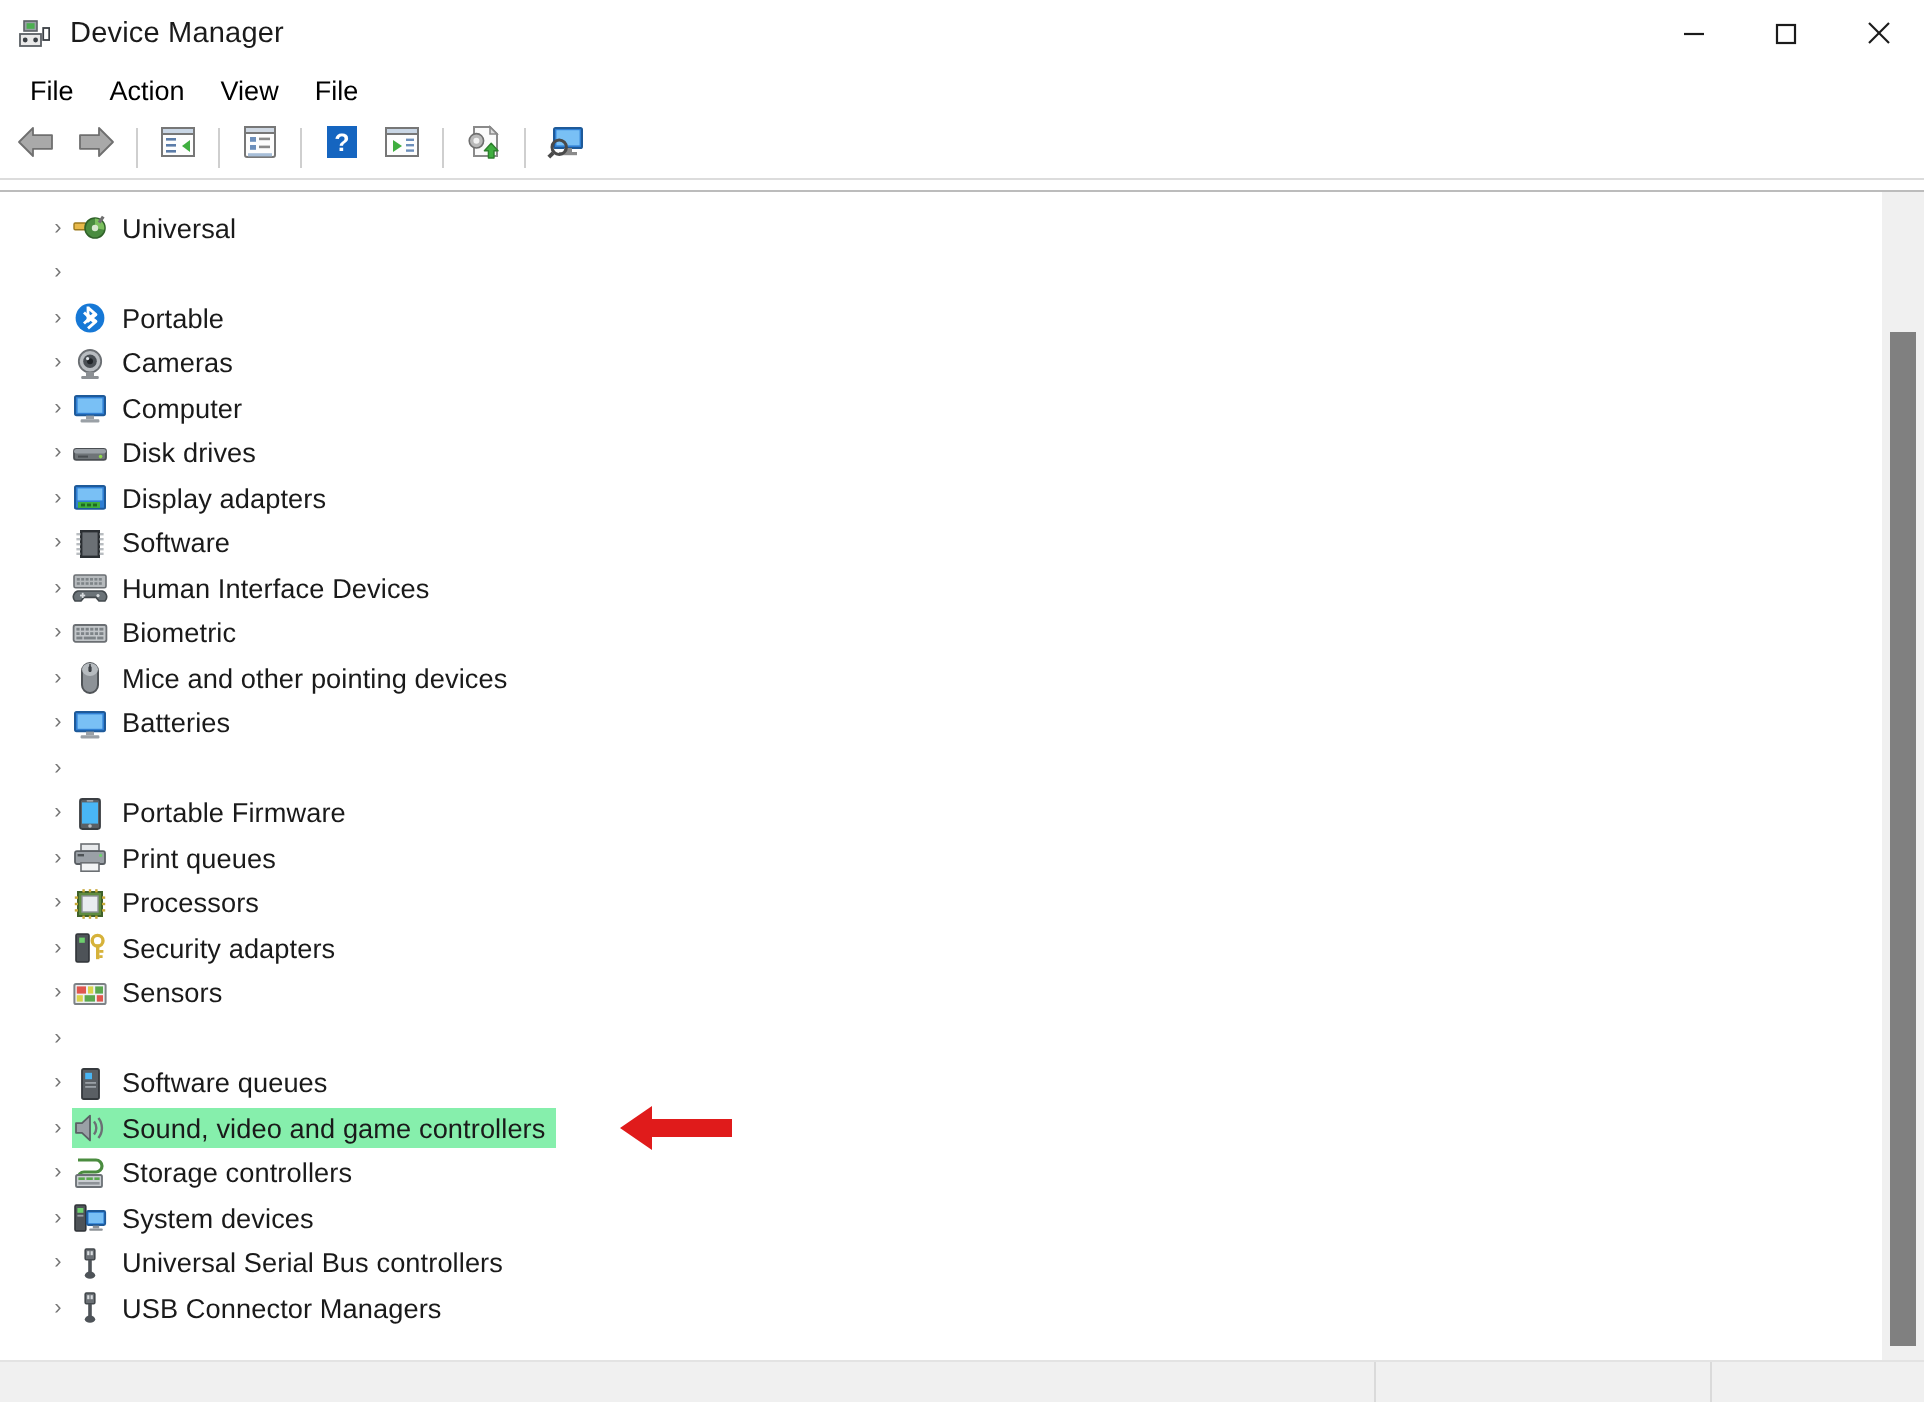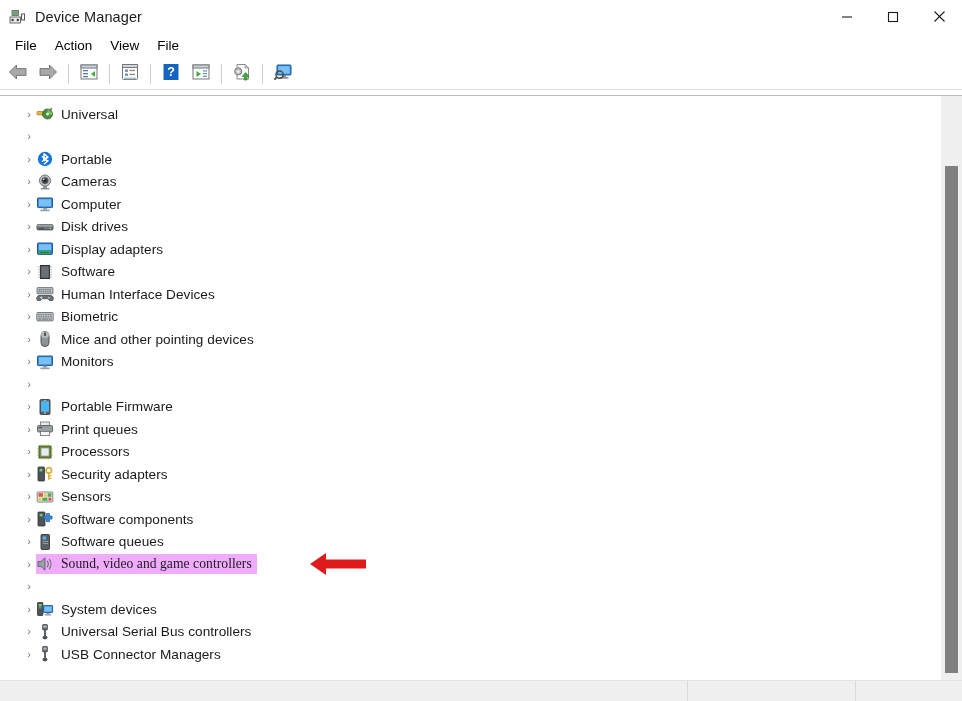--- a/index.html
+++ b/index.html
@@ -122,22 +122,21 @@
     box-sizing: border-box;
   }
   .tree-row .rowhit {
     display: inline-flex;
     align-items: center;
     height: 20px;
     padding-right: 5px;
     box-sizing: border-box;
   }
   .tree-row.selected .rowhit {
-    background: #f0abfc;
-    font-family: Liberation Serif, serif;
+    background: #86efac;
   }
   .chevron {
     width: 14px;
     flex: 0 0 14px;
     font-size: 11px;
     color: #767676;
     text-align: center;
     line-height: 1;
     user-select: none;
   }
@@ -554,21 +553,21 @@
       <span class="chevron">›</span>
       <span class="rowhit">
         <span class="dev-icon">
           <svg width="18" height="18" viewBox="0 0 18 18">
             <rect x="1.5" y="3" width="15" height="9.6" rx="0.8" fill="#2f7fd4" stroke="#1e5a99" stroke-width="1"></rect>
             <rect x="2.8" y="4.2" width="12.4" height="7.2" fill="#79c0f5"></rect>
             <rect x="7" y="12.8" width="4" height="1.8" fill="#9aa0a6"></rect>
             <rect x="4.3" y="14.6" width="9.4" height="1.6" rx="0.6" fill="#9aa0a6"></rect>
           </svg>
         </span>
-        <span class="dev-label">Monitors</span>
+        <span class="dev-label">Batteries</span>
       </span>
     </div>
 
     <div class="tree-row">
       <span class="chevron">›</span>
     </div>
 
     <div class="tree-row">
       <span class="chevron">›</span>
       <span class="rowhit">
@@ -657,30 +656,20 @@
             <rect x="6.3" y="9.6" width="5.2" height="3.2" fill="#5aa84e"></rect>
             <rect x="12.4" y="9.6" width="3.1" height="3.2" fill="#e0564e"></rect>
           </svg>
         </span>
         <span class="dev-label">Sensors</span>
       </span>
     </div>
 
     <div class="tree-row">
       <span class="chevron">›</span>
-      <span class="rowhit">
-        <span class="dev-icon">
-          <svg width="18" height="18" viewBox="0 0 18 18">
-            <rect x="2" y="2" width="7" height="14" rx="0.8" fill="#4e5358" stroke="#303438" stroke-width="0.8"></rect>
-            <rect x="3.7" y="3.8" width="2.8" height="2.6" fill="#6ed06e"></rect>
-            <path d="M10.5 3.5 h3 v2.6 h2.6 v3 h-2.6 v2.6 h-3 v-2.6 h-2.6 v-3 h2.6 Z" fill="#3e86d6" stroke="#25609f" stroke-width="0.7"></path>
-          </svg>
-        </span>
-        <span class="dev-label">Software components</span>
-      </span>
     </div>
 
     <div class="tree-row">
       <span class="chevron">›</span>
       <span class="rowhit">
         <span class="dev-icon">
           <svg width="18" height="18" viewBox="0 0 18 18">
             <rect x="5" y="1.5" width="8.5" height="15" rx="0.9" fill="#5a5f64" stroke="#35393d" stroke-width="0.9"></rect>
             <rect x="6.6" y="3.4" width="3.4" height="3.2" fill="#49b6f5"></rect>
             <rect x="6.6" y="8" width="5.4" height="0.9" fill="#9aa0a6"></rect>
@@ -700,20 +689,33 @@
             <path d="M11 5.8 a5 5 0 0 1 0 6.4" fill="none" stroke="#6b7075" stroke-width="1.2"></path>
             <path d="M13.2 4 a8 8 0 0 1 0 10" fill="none" stroke="#6b7075" stroke-width="1.2"></path>
           </svg>
         </span>
         <span class="dev-label">Sound, video and game controllers</span>
       </span>
     </div>
 
     <div class="tree-row">
       <span class="chevron">›</span>
+      <span class="rowhit">
+        <span class="dev-icon">
+          <svg width="18" height="18" viewBox="0 0 18 18">
+            <path d="M3 2 h9 a3 3 0 0 1 0 6 h-6 a3 3 0 0 0 0 6 h9" fill="none" stroke="#4a8c3f" stroke-width="1.6"></path>
+            <rect x="2" y="9.5" width="13" height="6" rx="0.8" fill="#c9cdd1" stroke="#6b7075" stroke-width="0.9"></rect>
+            <rect x="3.2" y="10.7" width="3.2" height="1.3" fill="#5aa84e"></rect>
+            <rect x="7.2" y="10.7" width="3.2" height="1.3" fill="#5aa84e"></rect>
+            <rect x="11.2" y="10.7" width="2.6" height="1.3" fill="#5aa84e"></rect>
+            <rect x="3.2" y="13" width="10.6" height="1.3" fill="#8d9297"></rect>
+          </svg>
+        </span>
+        <span class="dev-label">Storage controllers</span>
+      </span>
     </div>
 
     <div class="tree-row">
       <span class="chevron">›</span>
       <span class="rowhit">
         <span class="dev-icon">
           <svg width="18" height="18" viewBox="0 0 18 18">
             <rect x="1.5" y="2.5" width="5.4" height="13" rx="0.7" fill="#4e5358" stroke="#2f3337" stroke-width="0.8"></rect>
             <rect x="2.7" y="4" width="3" height="2.4" fill="#6ed06e"></rect>
             <rect x="2.7" y="7.4" width="3" height="0.9" fill="#9aa0a6"></rect>

